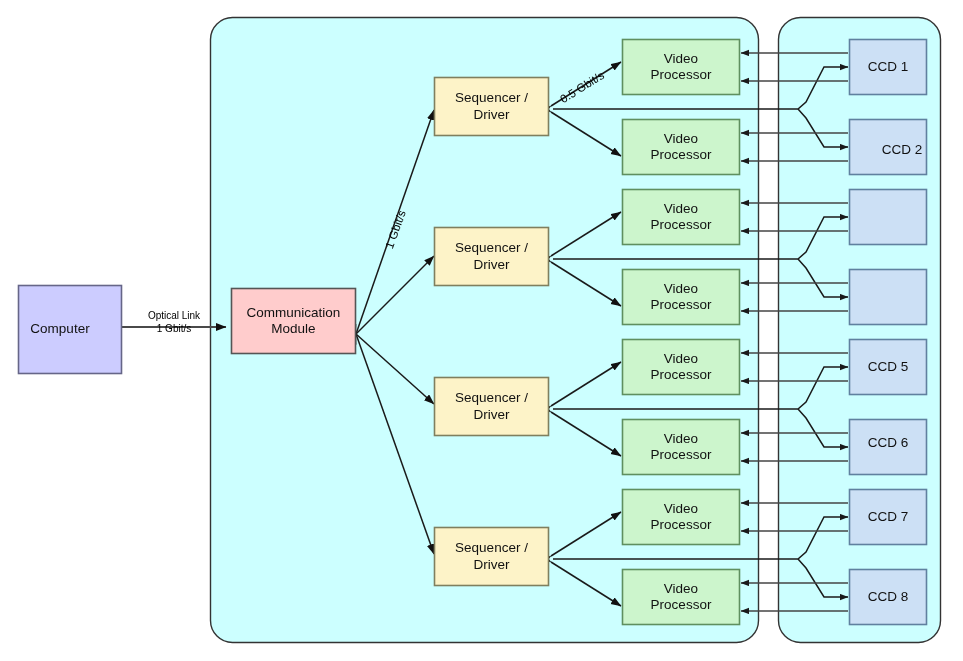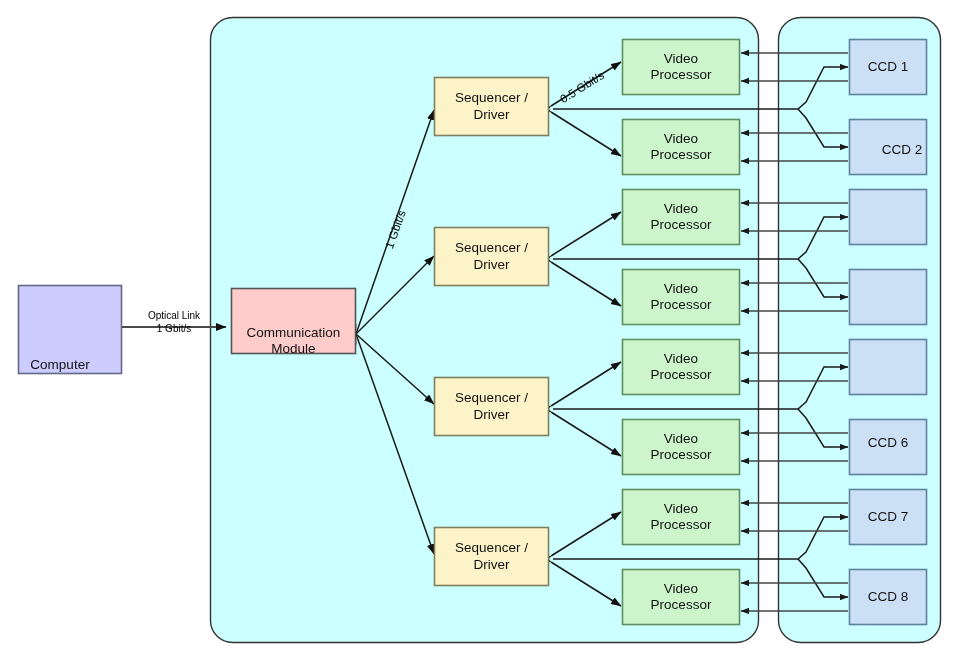--- a/index.html
+++ b/index.html
@@ -117,25 +117,25 @@
     <rect x="849.5" y="39.5" width="77" height="55" fill="#cce0f5" stroke="#60809f" stroke-width="1.6"></rect>
     <rect x="849.5" y="119.5" width="77" height="55" fill="#cce0f5" stroke="#60809f" stroke-width="1.6"></rect>
     <rect x="849.5" y="189.5" width="77" height="55" fill="#cce0f5" stroke="#60809f" stroke-width="1.6"></rect>
     <rect x="849.5" y="269.5" width="77" height="55" fill="#cce0f5" stroke="#60809f" stroke-width="1.6"></rect>
     <rect x="849.5" y="339.5" width="77" height="55" fill="#cce0f5" stroke="#60809f" stroke-width="1.6"></rect>
     <rect x="849.5" y="419.5" width="77" height="55" fill="#cce0f5" stroke="#60809f" stroke-width="1.6"></rect>
     <rect x="849.5" y="489.5" width="77" height="55" fill="#cce0f5" stroke="#60809f" stroke-width="1.6"></rect>
     <rect x="849.5" y="569.5" width="77" height="55" fill="#cce0f5" stroke="#60809f" stroke-width="1.6"></rect>
   </svg>
 
-  <div class="nodebox" style="left:18px;top:285px;width:84px;height:89px;margin-top:36px;">
+  <div class="nodebox" style="left:18px;top:285px;width:84px;height:89px;">
     <div class="lbl boxlbl">Computer</div>
   </div>
 
-  <div class="nodebox" style="left:231px;top:288px;width:125px;height:66px;margin-top:20px;">
+  <div class="nodebox" style="left:231px;top:288px;width:125px;height:66px;">
     <div class="lbl boxlbl">Communication
 Module</div>
   </div>
 
   <div class="linklbl" style="left:126px;top:310px;width:96px;">Optical Link
 1 Gbit/s</div>
 
   <div class="rot-lbl" style="left:383px;top:246px;transform:rotate(-70deg);">1 Gbit/s</div>
 
   <div class="rot-lbl" style="left:558px;top:95px;transform:rotate(-32deg);">0.5 Gbit/s</div>
@@ -189,20 +189,23 @@
     <div class="lbl boxlbl">Video
 Processor</div>
   </div>
 
   <div class="nodebox" style="left:849px;top:39px;width:78px;height:56px;">
     <div class="lbl boxlbl">CCD 1</div>
   </div>
   <div class="nodebox" style="left:849px;top:119px;width:78px;height:62px;margin-left:14px;">
     <div class="lbl boxlbl">CCD 2</div>
   </div>
+  <div class="nodebox" style="left:849px;top:339px;width:78px;height:56px;">
+    <div class="lbl boxlbl">CCD 5</div>
+  </div>
   <div class="nodebox" style="left:849px;top:419px;width:78px;height:48px;">
     <div class="lbl boxlbl">CCD 6</div>
   </div>
   <div class="nodebox" style="left:849px;top:489px;width:78px;height:56px;">
     <div class="lbl boxlbl">CCD 7</div>
   </div>
   <div class="nodebox" style="left:849px;top:569px;width:78px;height:56px;border-radius:7px;">
     <div class="lbl boxlbl">CCD 8</div>
   </div>
 

